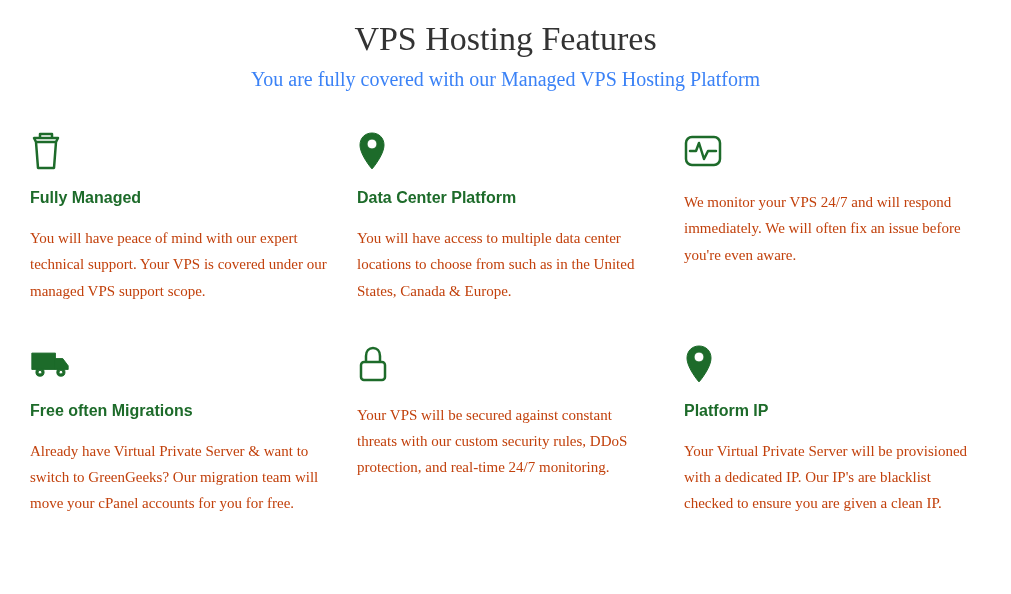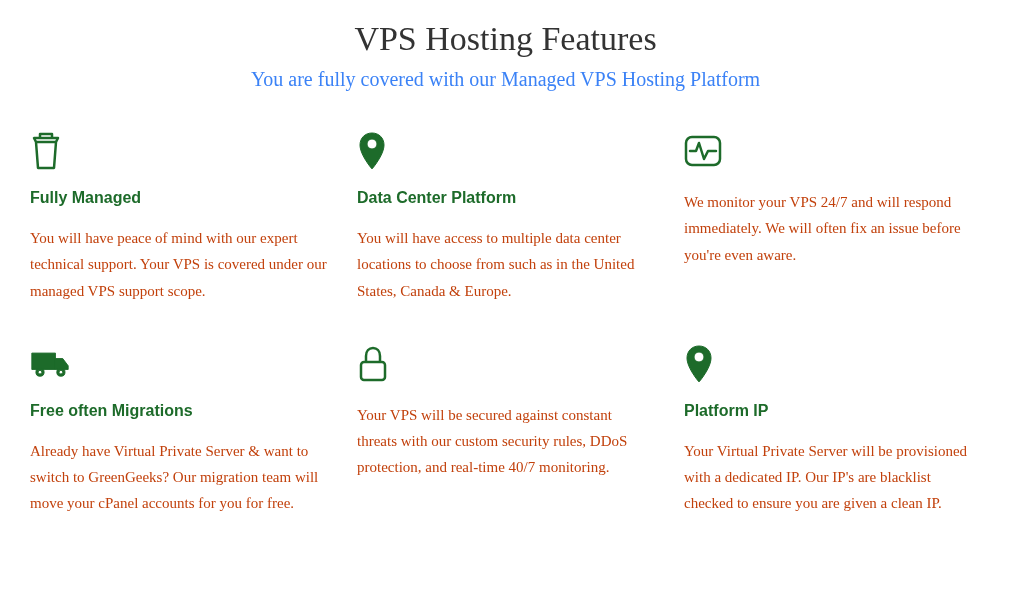--- a/index.html
+++ b/index.html
@@ -112,21 +112,21 @@
     <p class="feature-desc">Already have Virtual Private Server &amp; want to switch to GreenGeeks? Our migration team will move your cPanel accounts for you for free.</p>
   </div>
 
   <div class="feature">
     <div class="feature-icon">
       <svg width="32" height="36" viewBox="0 0 32 36">
         <rect x="4" y="16" width="24" height="18" rx="3" fill="none" stroke="#1d6b2a" stroke-width="2.5"></rect>
         <path d="M9 16 L9 10 C9 5 12 2 16 2 C20 2 23 5 23 10 L23 16" fill="none" stroke="#1d6b2a" stroke-width="2.5"></path>
       </svg>
     </div>
-    <p class="feature-desc">Your VPS will be secured against constant threats with our custom security rules, DDoS protection, and real-time 40/7 monitoring.</p>
+    <p class="feature-desc">Your VPS will be secured against constant threats with our custom security rules, DDoS protection, and real-time 24/7 monitoring.</p>
   </div>
 
   <div class="feature">
     <div class="feature-icon">
       <svg width="30" height="40" viewBox="0 0 30 40">
         <path d="M15 2 C8 2 3 7 3 14 C3 24 15 38 15 38 C15 38 27 24 27 14 C27 7 22 2 15 2 Z" fill="#1d6b2a"></path>
         <circle cx="15" cy="13" r="5" fill="#fff"></circle>
       </svg>
     </div>
     <h3 class="feature-title">Platform IP</h3>

